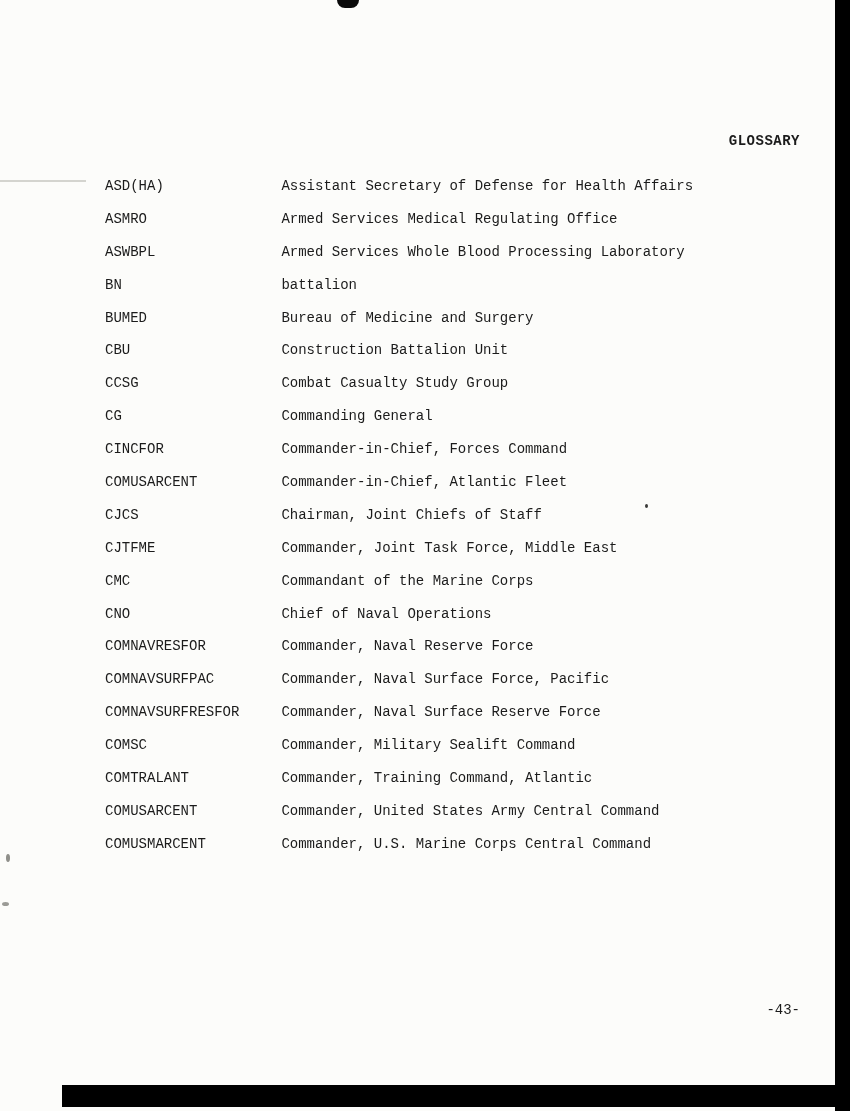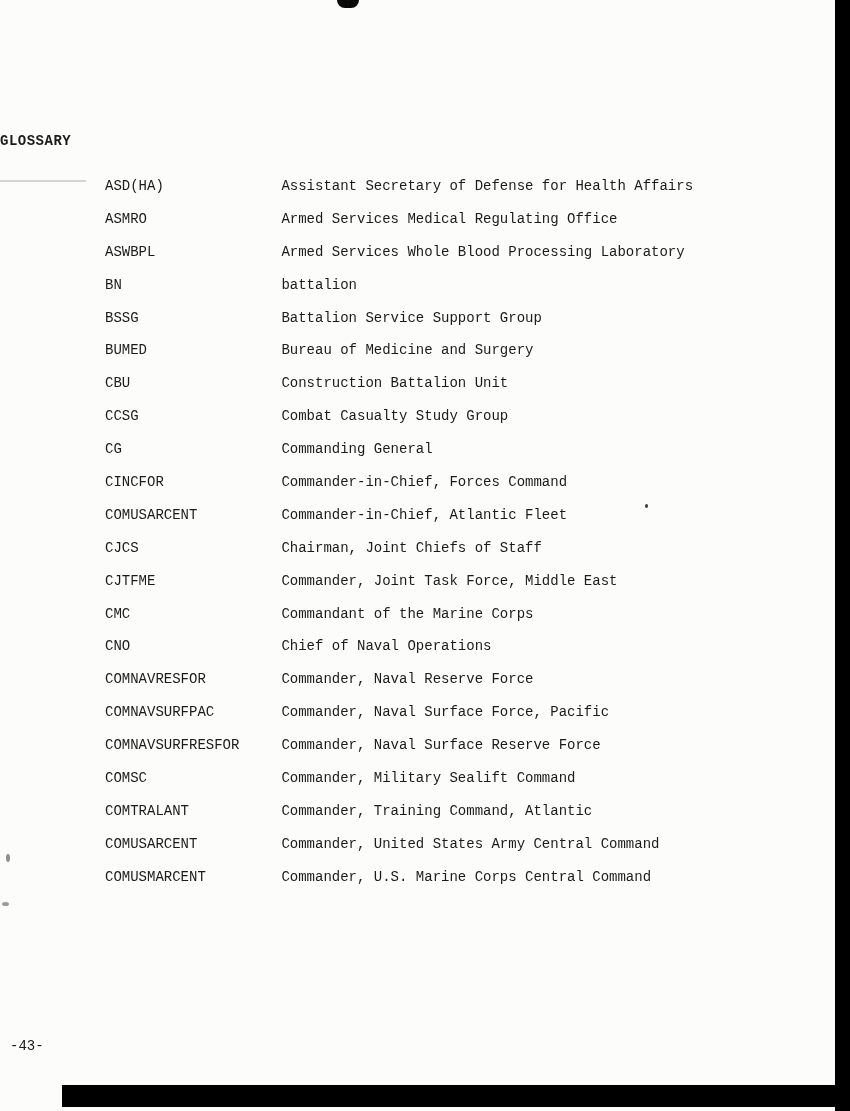--- a/index.html
+++ b/index.html
@@ -19,21 +19,21 @@
     background: #fcfcfa;
     font-family: "Liberation Mono", "DejaVu Sans Mono", monospace;
     color: #1b1b1b;
     overflow: hidden;
   }
   .doc-title {
     position: absolute;
     top: 133px;
     left: 0;
     width: 800px;
-    text-align: left;
+    text-align: right;
     font-size: 14px;
     font-weight: bold;
     letter-spacing: 0.5px;
   }
   .glossary {
     position: absolute;
     top: 170px;
     left: 105px;
     width: 700px;
   }
@@ -47,26 +47,25 @@
     display: inline-block;
     width: 168px;
     vertical-align: top;
   }
   .definition {
     display: inline-block;
     vertical-align: top;
   }
   .page-number {
     position: absolute;
-    top: 1038px;
+    top: 1002px;
     left: 0;
     width: 800px;
-    text-align: left;
+    text-align: right;
     font-size: 14px;
-    padding-left: 10px;
   }
   
   .scan-edge-right {
     position: absolute;
     top: 0;
     right: 0;
     width: 15px;
     height: 1111px;
     background: #000;
   }
@@ -139,24 +138,20 @@
     <span class="acronym">ASMRO</span>
     <span class="definition">Armed Services Medical Regulating Office</span>
   </div>
       <div class="entry">
     <span class="acronym">ASWBPL</span>
     <span class="definition">Armed Services Whole Blood Processing Laboratory</span>
   </div>
       <div class="entry">
     <span class="acronym">BN</span>
     <span class="definition">battalion</span>
-  </div>
-      <div class="entry">
-    <span class="acronym">BSSG</span>
-    <span class="definition">Battalion Service Support Group</span>
   </div>
       <div class="entry">
     <span class="acronym">BUMED</span>
     <span class="definition">Bureau of Medicine and Surgery</span>
   </div>
       <div class="entry">
     <span class="acronym">CBU</span>
     <span class="definition">Construction Battalion Unit</span>
   </div>
       <div class="entry">

